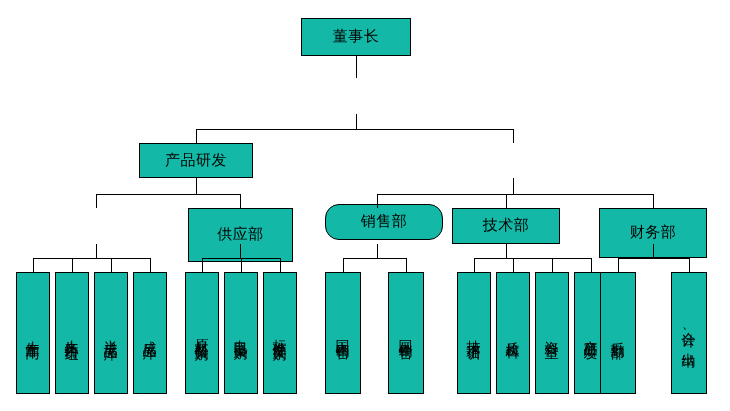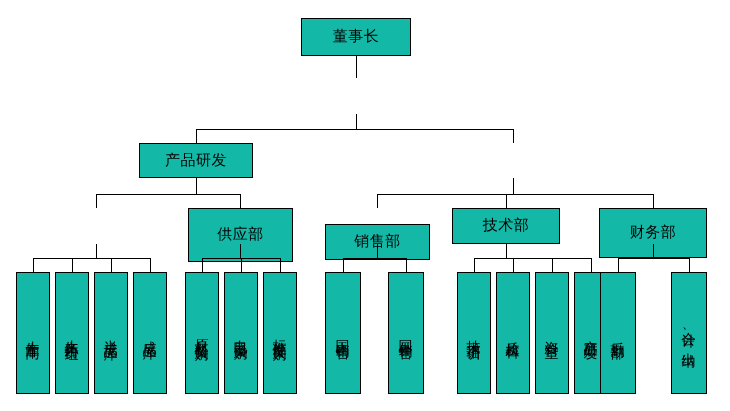--- a/index.html
+++ b/index.html
@@ -41,21 +41,21 @@
 <body>
 
 <div id="chart">
 
   <div class="node" style="left:301px;top:18px;width:110px;height:38px;">董事长</div>
 
 
   <div class="node" style="left:139px;top:143px;width:114px;height:35px;">产品研发</div>
 
   <div class="node" style="left:188px;top:208px;width:105px;height:54px;">供应部</div>
-  <div class="node" style="left:325px;top:224px;width:105px;height:36px;">销售部</div>
+  <div class="node" style="left:325px;top:204px;width:118px;height:36px;border-radius:14px;">销售部</div>
   <div class="node" style="left:452px;top:208px;width:108px;height:36px;">技术部</div>
   <div class="node" style="left:599px;top:208px;width:108px;height:50px;">财务部</div>
 
   <div class="node vert" style="left:16px;top:272px;width:34px;height:122px;">生产车间</div>
   <div class="node vert" style="left:55px;top:272px;width:34px;height:122px;">生产外协组</div>
   <div class="node vert" style="left:94px;top:272px;width:34px;height:122px;">半成品库</div>
   <div class="node vert" style="left:133px;top:272px;width:34px;height:122px;">成品库</div>
 
   <div class="node vert" style="left:185px;top:272px;width:34px;height:122px;">原材料采购</div>
   <div class="node vert" style="left:224px;top:272px;width:34px;height:122px;">电器采购</div>

